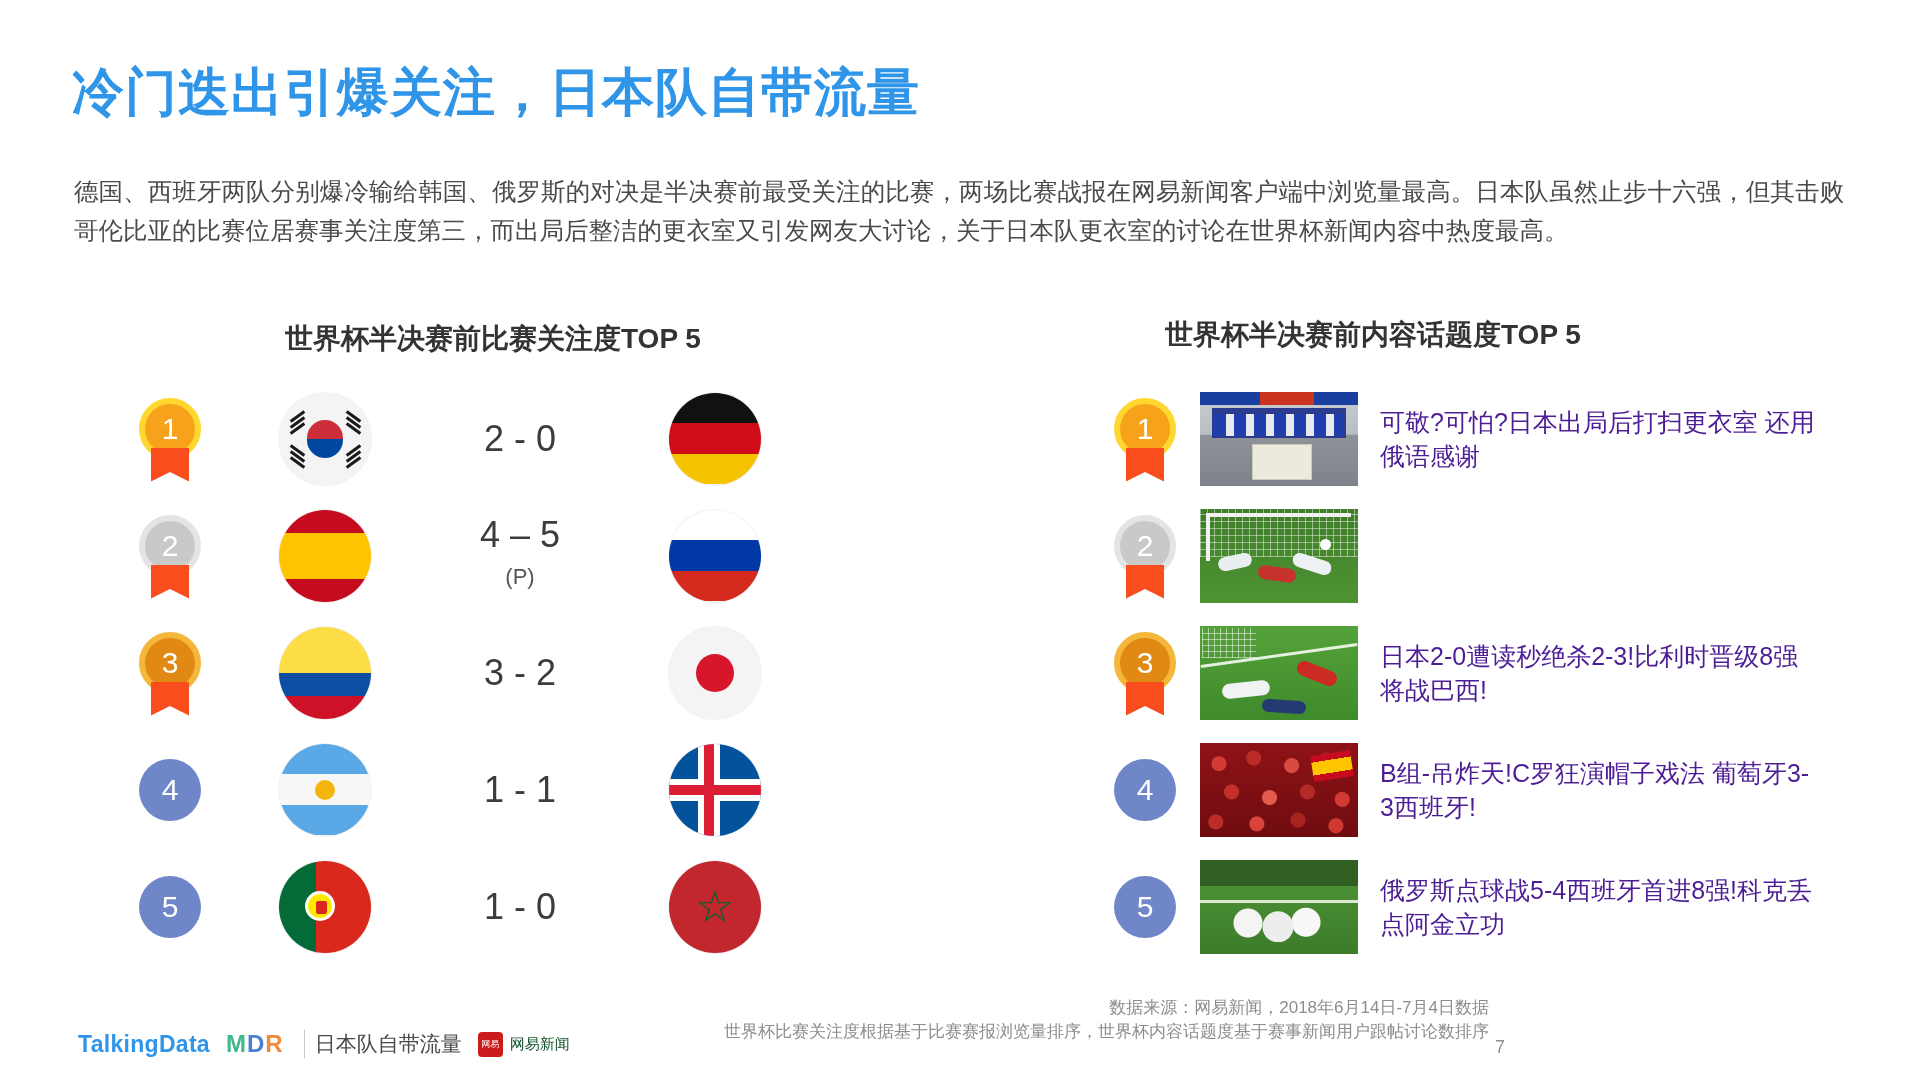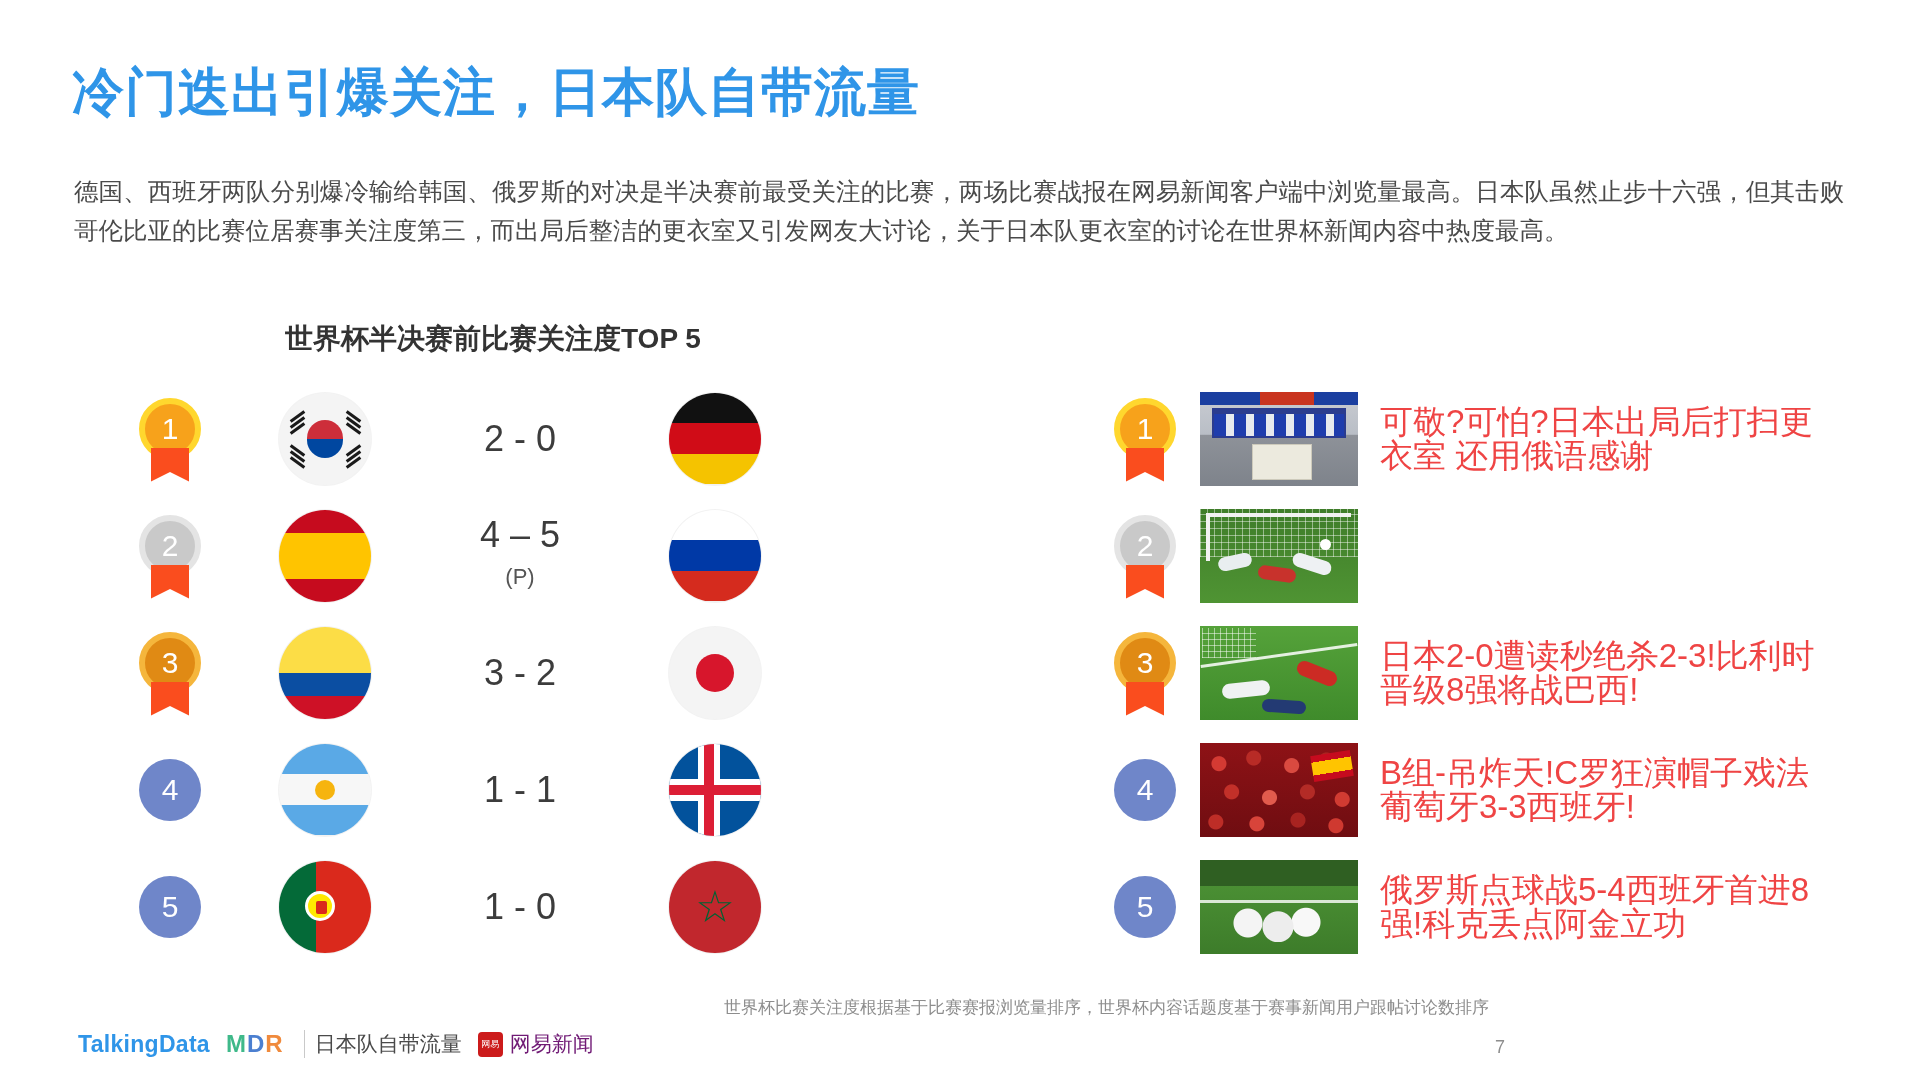--- a/index.html
+++ b/index.html
@@ -151,21 +151,21 @@
   }
 
   
   .news-row{display:flex;align-items:center;height:117px;}
   .news-rank{width:110px;display:flex;justify-content:center;align-items:center;}
   .thumb{
     width:158px;height:94px;position:relative;overflow:hidden;
     background:#cfd6cf;flex:0 0 auto;
   }
   .news-text{
-    margin-left:22px;font-size:33px;line-height:34px;color:#ef4444;
+    margin-left:22px;font-size:25px;line-height:34px;color:#4c1d95;
     width:440px;
   }
 
   
   .t-locker{background:linear-gradient(#c9ccd2 0%,#b9bec6 45%,#8e9299 46%,#7e838b 100%);}
   .t-locker .bench{position:absolute;left:12px;top:16px;width:134px;height:30px;background:#2b3c8f;}
   .t-locker .seatrow{position:absolute;left:14px;top:22px;width:130px;height:22px;
     background:repeating-linear-gradient(90deg,#1f3dad 0 12px,#e8eaee 12px 20px);}
   .t-locker .table{position:absolute;left:52px;top:52px;width:58px;height:34px;background:#eceade;border:1px solid #cdcabb;}
   .t-locker .topbar{position:absolute;left:0;top:0;width:100%;height:13px;
@@ -231,31 +231,32 @@
   }
   .logo-td{font-size:23px;font-weight:bold;color:#2f95e8;letter-spacing:.3px;}
   .logo-mdr{font-size:24px;font-weight:bold;letter-spacing:1px;text-align:right;}
   .logo-mdr .m{color:#3fb98a;}
   .logo-mdr .d{color:#4b7fd0;}
   .logo-mdr .r{color:#f08a3c;}
   .logo-mdr-text{font-size:21px;color:#4a4a4a;border-left:1px solid #c9c9c9;padding-left:10px;margin-left:4px;}
   .logo-163{display:flex;align-items:center;gap:7px;}
   .logo-163 .sq{width:25px;height:25px;background:#cc1b1b;border-radius:4px;
     color:#fff;font-size:9px;display:flex;align-items:center;justify-content:center;}
-  .logo-163 .txt{font-size:21px;color:#701a75;text-align:center;}
+  .logo-163 .txt{font-size:15px;color:#14532d;text-align:center;}
 </style>
 </head>
 <body>
 
 <div class="slide">
 
   <div class="page-title">冷门迭出引爆关注，日本队自带流量</div>
   <div class="lede">德国、西班牙两队分别爆冷输给韩国、俄罗斯的对决是半决赛前最受关注的比赛，两场比赛战报在网易新闻客户端中浏览量最高。日本队虽然止步十六强，但其击败哥伦比亚的比赛位居赛事关注度第三，而出局后整洁的更衣室又引发网友大讨论，关于日本队更衣室的讨论在世界杯新闻内容中热度最高。</div>
 
   <div class="col-head" id="head-left">世界杯半决赛前比赛关注度TOP 5</div>
+  <div class="col-head" id="head-right">世界杯半决赛前内容话题度TOP 5</div>
 
   <div class="col-left">
 
     <div class="match-row">
       <div class="rank-cell">
         <div class="medal gold">
           <div class="disc">1</div>
           <div class="ribbon"></div>
         </div>
       </div>
@@ -460,20 +461,21 @@
         <div class="stand"></div>
           <div class="lin"></div>
           <div class="pile"></div>
       </div>
       <div class="news-text">俄罗斯点球战5-4西班牙首进8强!科克丢点阿金立功</div>
     </div>
 
   </div>
 
   <div class="source">
+    <div>数据来源：网易新闻，2018年6月14日-7月4日数据</div>
     <div>世界杯比赛关注度根据基于比赛赛报浏览量排序，世界杯内容话题度基于赛事新闻用户跟帖讨论数排序</div>
   </div>
   <div class="page-no">7</div>
 
   <div class="logos">
     <div class="logo-td">TalkingData</div>
     <div class="logo-mdr">
       <span class="m">M</span><span class="d">D</span><span class="r">R</span>
     </div>
     <div class="logo-mdr-text">日本队自带流量</div>

